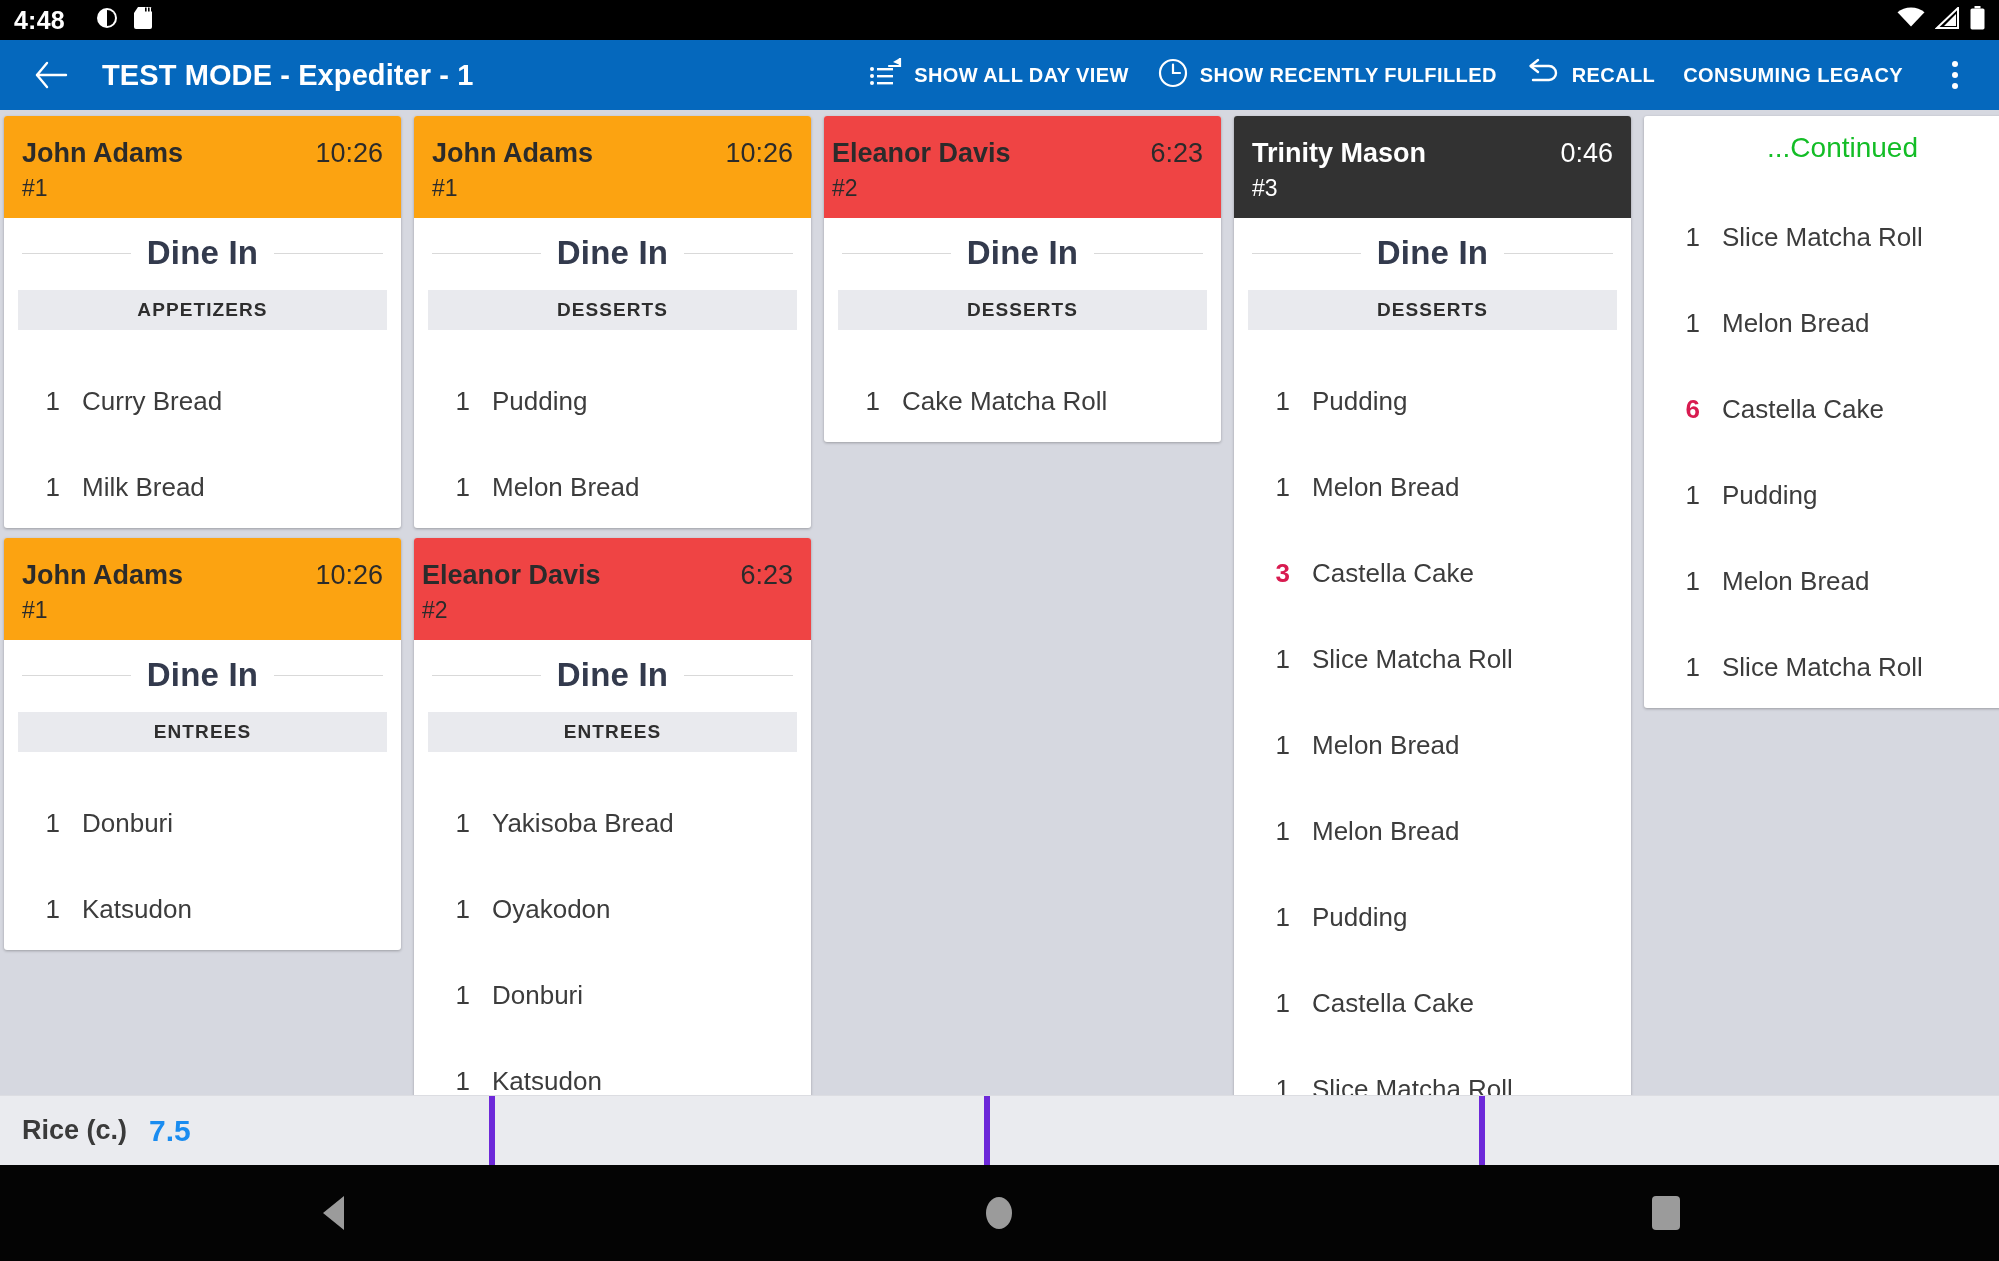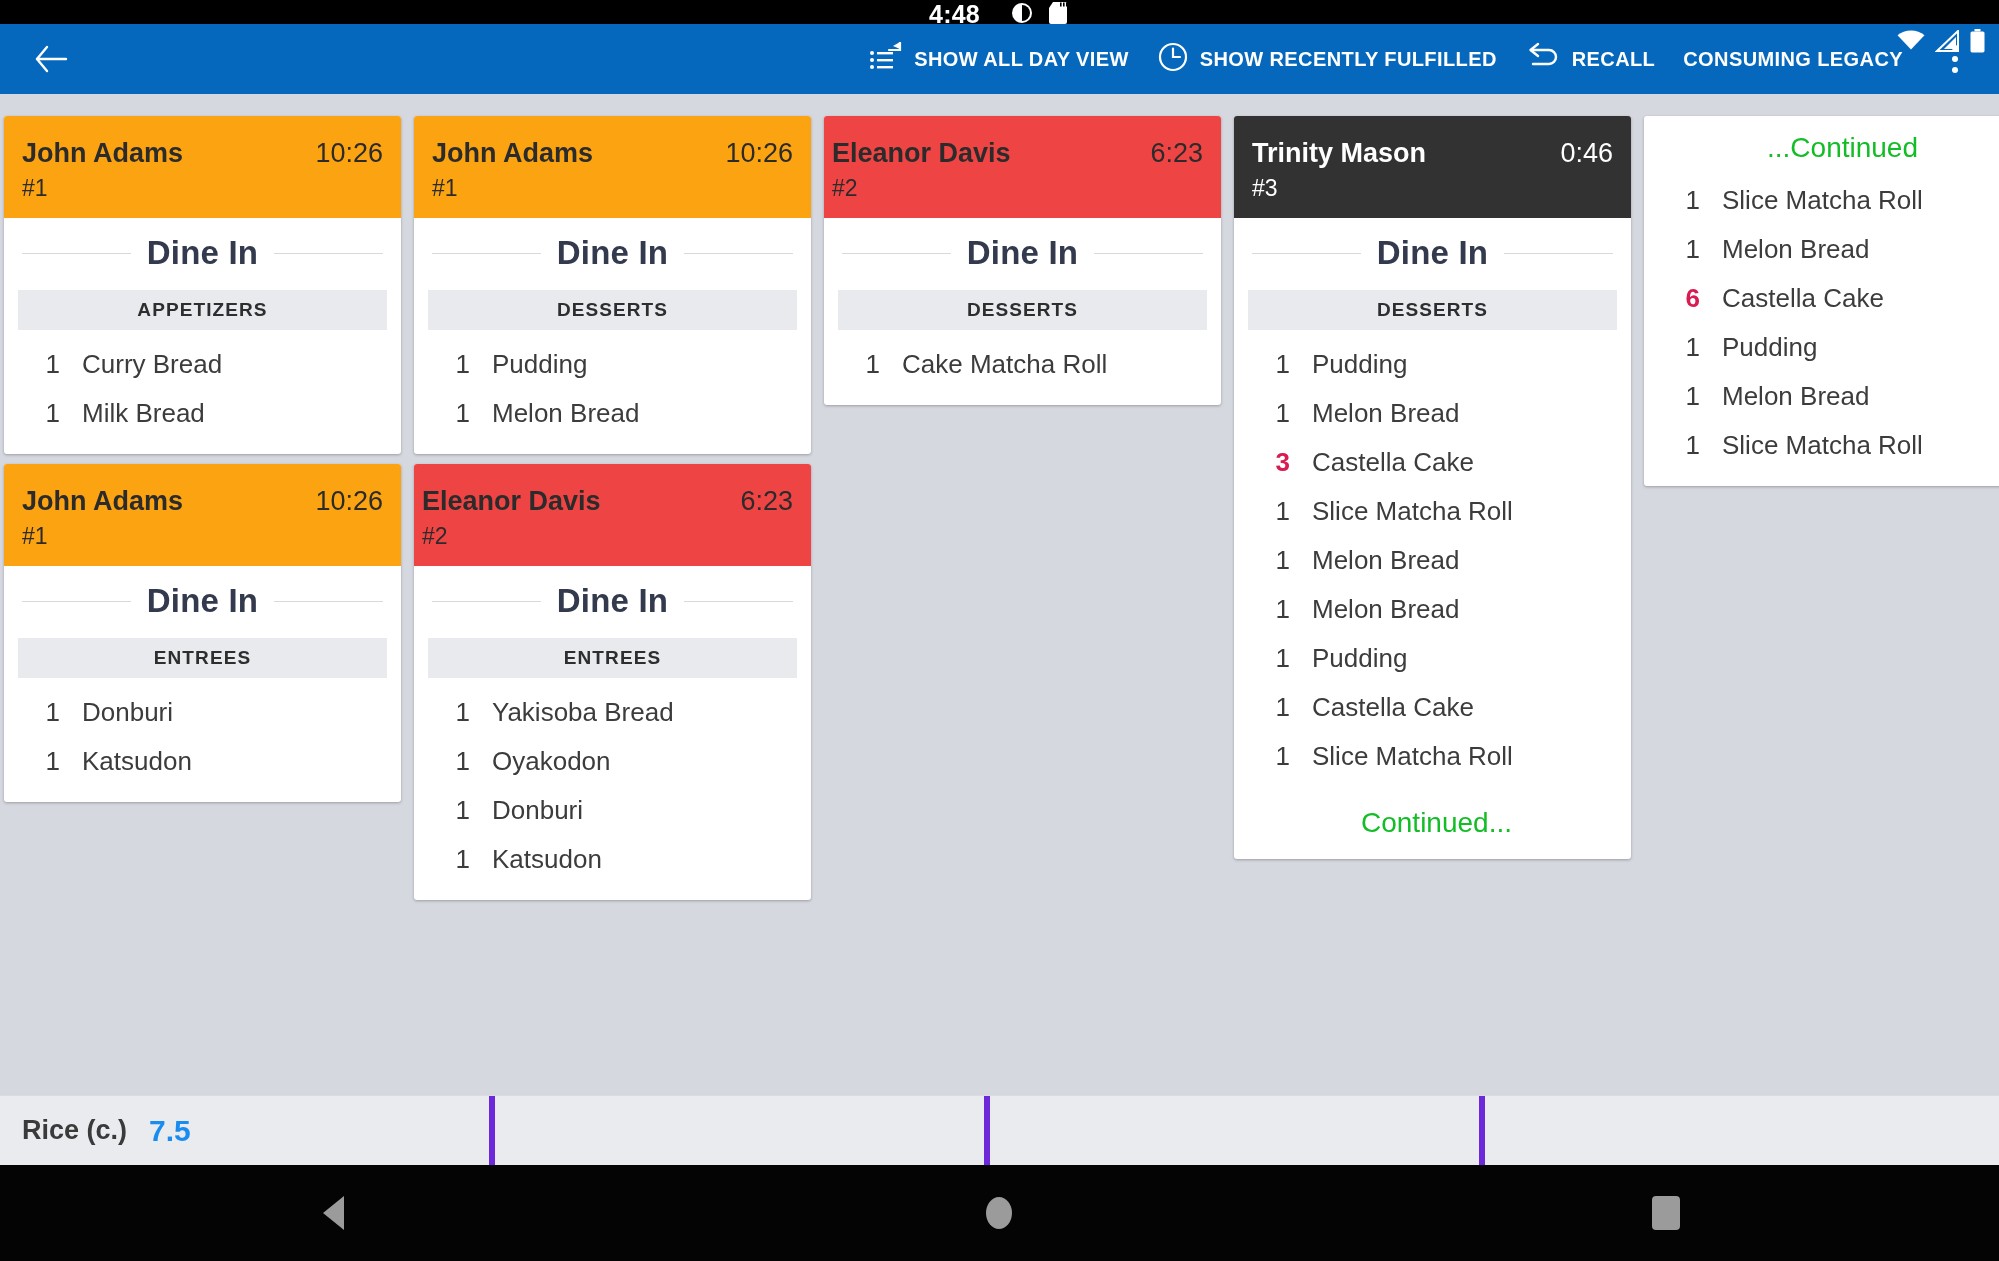--- a/index.html
+++ b/index.html
@@ -14,27 +14,26 @@
 
   #screen {
     position: relative;
     width: 1999px;
     height: 1261px;
     background: #d6d8e0;
   }
 
   
   .statusbar {
-    height: 24px;
+    height: 40px;
     background: #000;
     display: flex;
     align-items: center;
     padding: 0 14px;
     color: #fff;
-    flex-direction: column;
   }
   .statusbar .clock {
     font-size: 25px;
     font-weight: bold;
     letter-spacing: .2px;
     margin-right: 16px;
   }
   .statusbar .sb-left { display: flex; align-items: center; gap: 14px; }
   .statusbar .sb-right { margin-left: auto; display: flex; align-items: center; gap: 10px; }
   .sb-icon { display: block; }
@@ -166,21 +165,21 @@
     font-size: 26px;
     color: #3c3c3c;
   }
   .item .qty {
     width: 78px;
     flex: 0 0 78px;
     text-align: right;
     padding-right: 22px;
   }
   .item .qty.hi { color: #d81b50; font-weight: bold; }
-  .item .nm { white-space: nowrap; }
+  .item .nm { white-space: nowrap; margin-top: 37px; }
 
   .cont {
     text-align: center;
     color: #13bd26;
     font-size: 28px;
     padding: 10px 0 20px 8px;
   }
   .cont.top { padding: 16px 0 6px 0; }
 
   
@@ -268,20 +267,21 @@
     </div>
   </div>
 
   <div class="appbar">
     <div class="back">
       <svg width="34" height="30" viewBox="0 0 34 30">
           <path d="M13 3L3 15l10 12" fill="none" stroke="#fff" stroke-width="2.4" stroke-linecap="round" stroke-linejoin="round"></path>
           <path d="M3 15h29" stroke="#fff" stroke-width="2.4" stroke-linecap="round"></path>
         </svg>
     </div>
+    <div class="title">TEST MODE - Expediter - 1</div>
 
     <div class="actions">
 
       <div class="action">
         <span>
           <svg width="34" height="30" viewBox="0 0 34 30">
             <circle cx="3" cy="11" r="2" fill="#fff"></circle>
               <circle cx="3" cy="18" r="2" fill="#fff"></circle>
               <circle cx="3" cy="25" r="2" fill="#fff"></circle>
             <rect x="8" y="10" width="16" height="2.4" fill="#fff"></rect>

